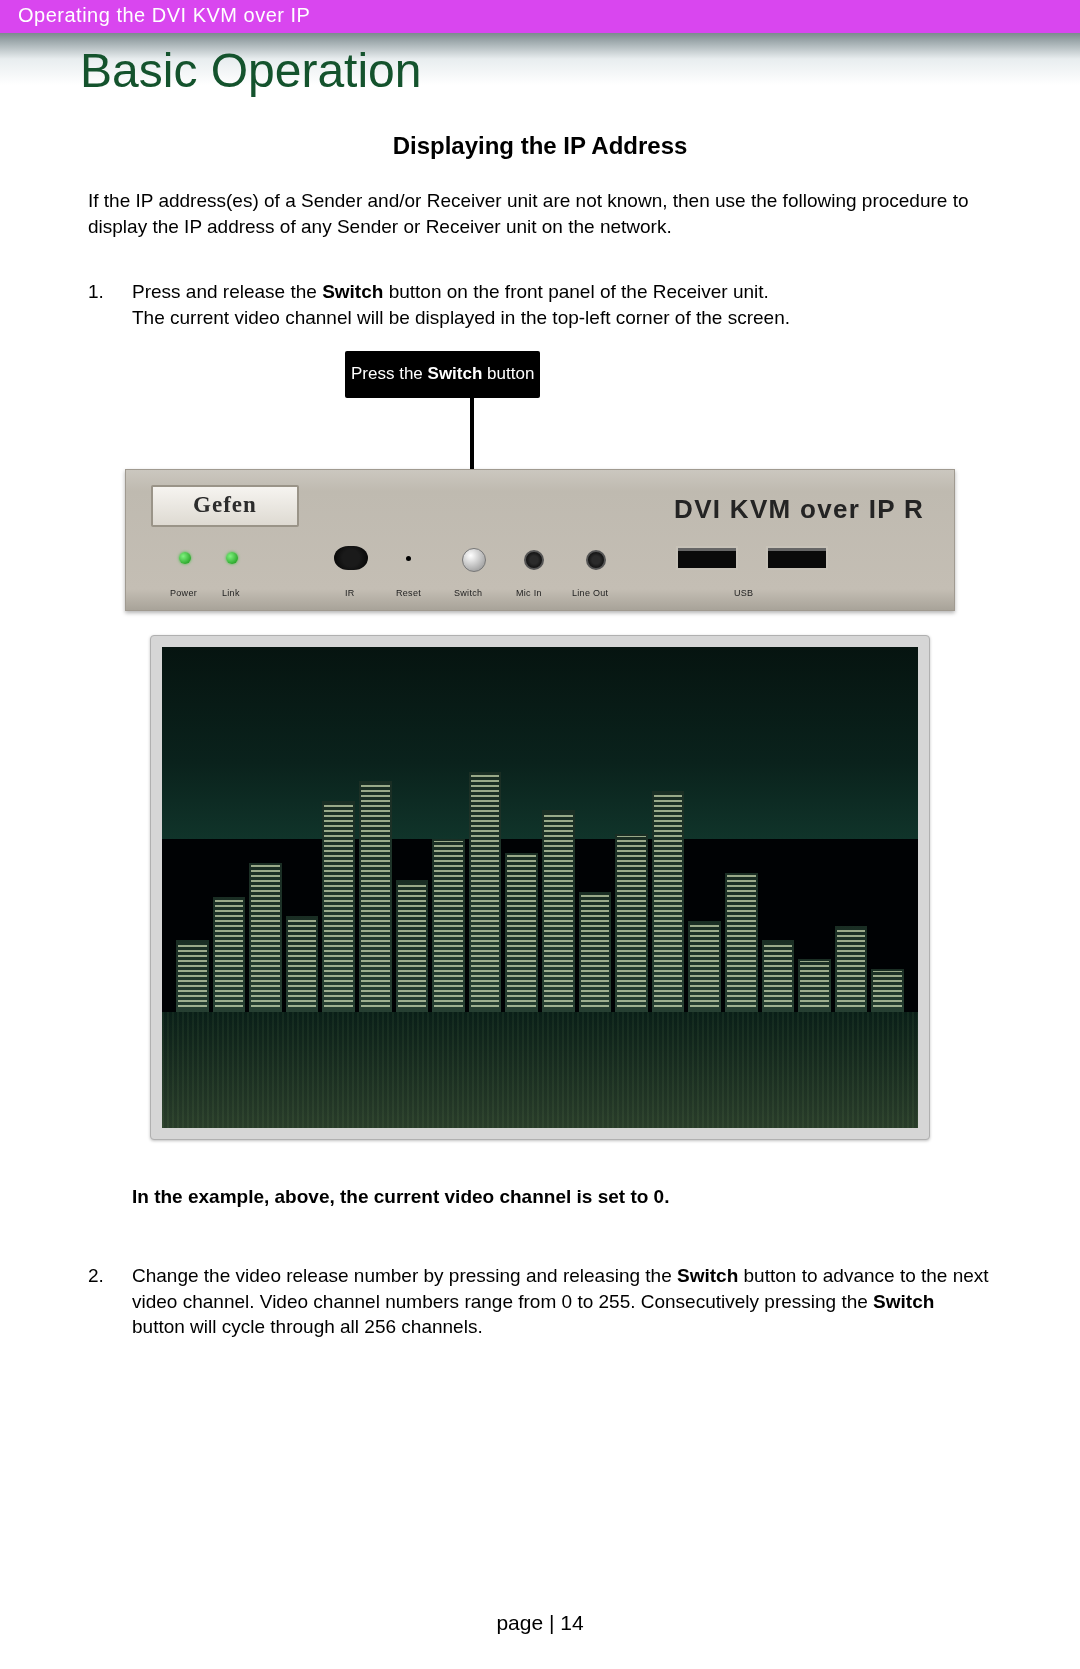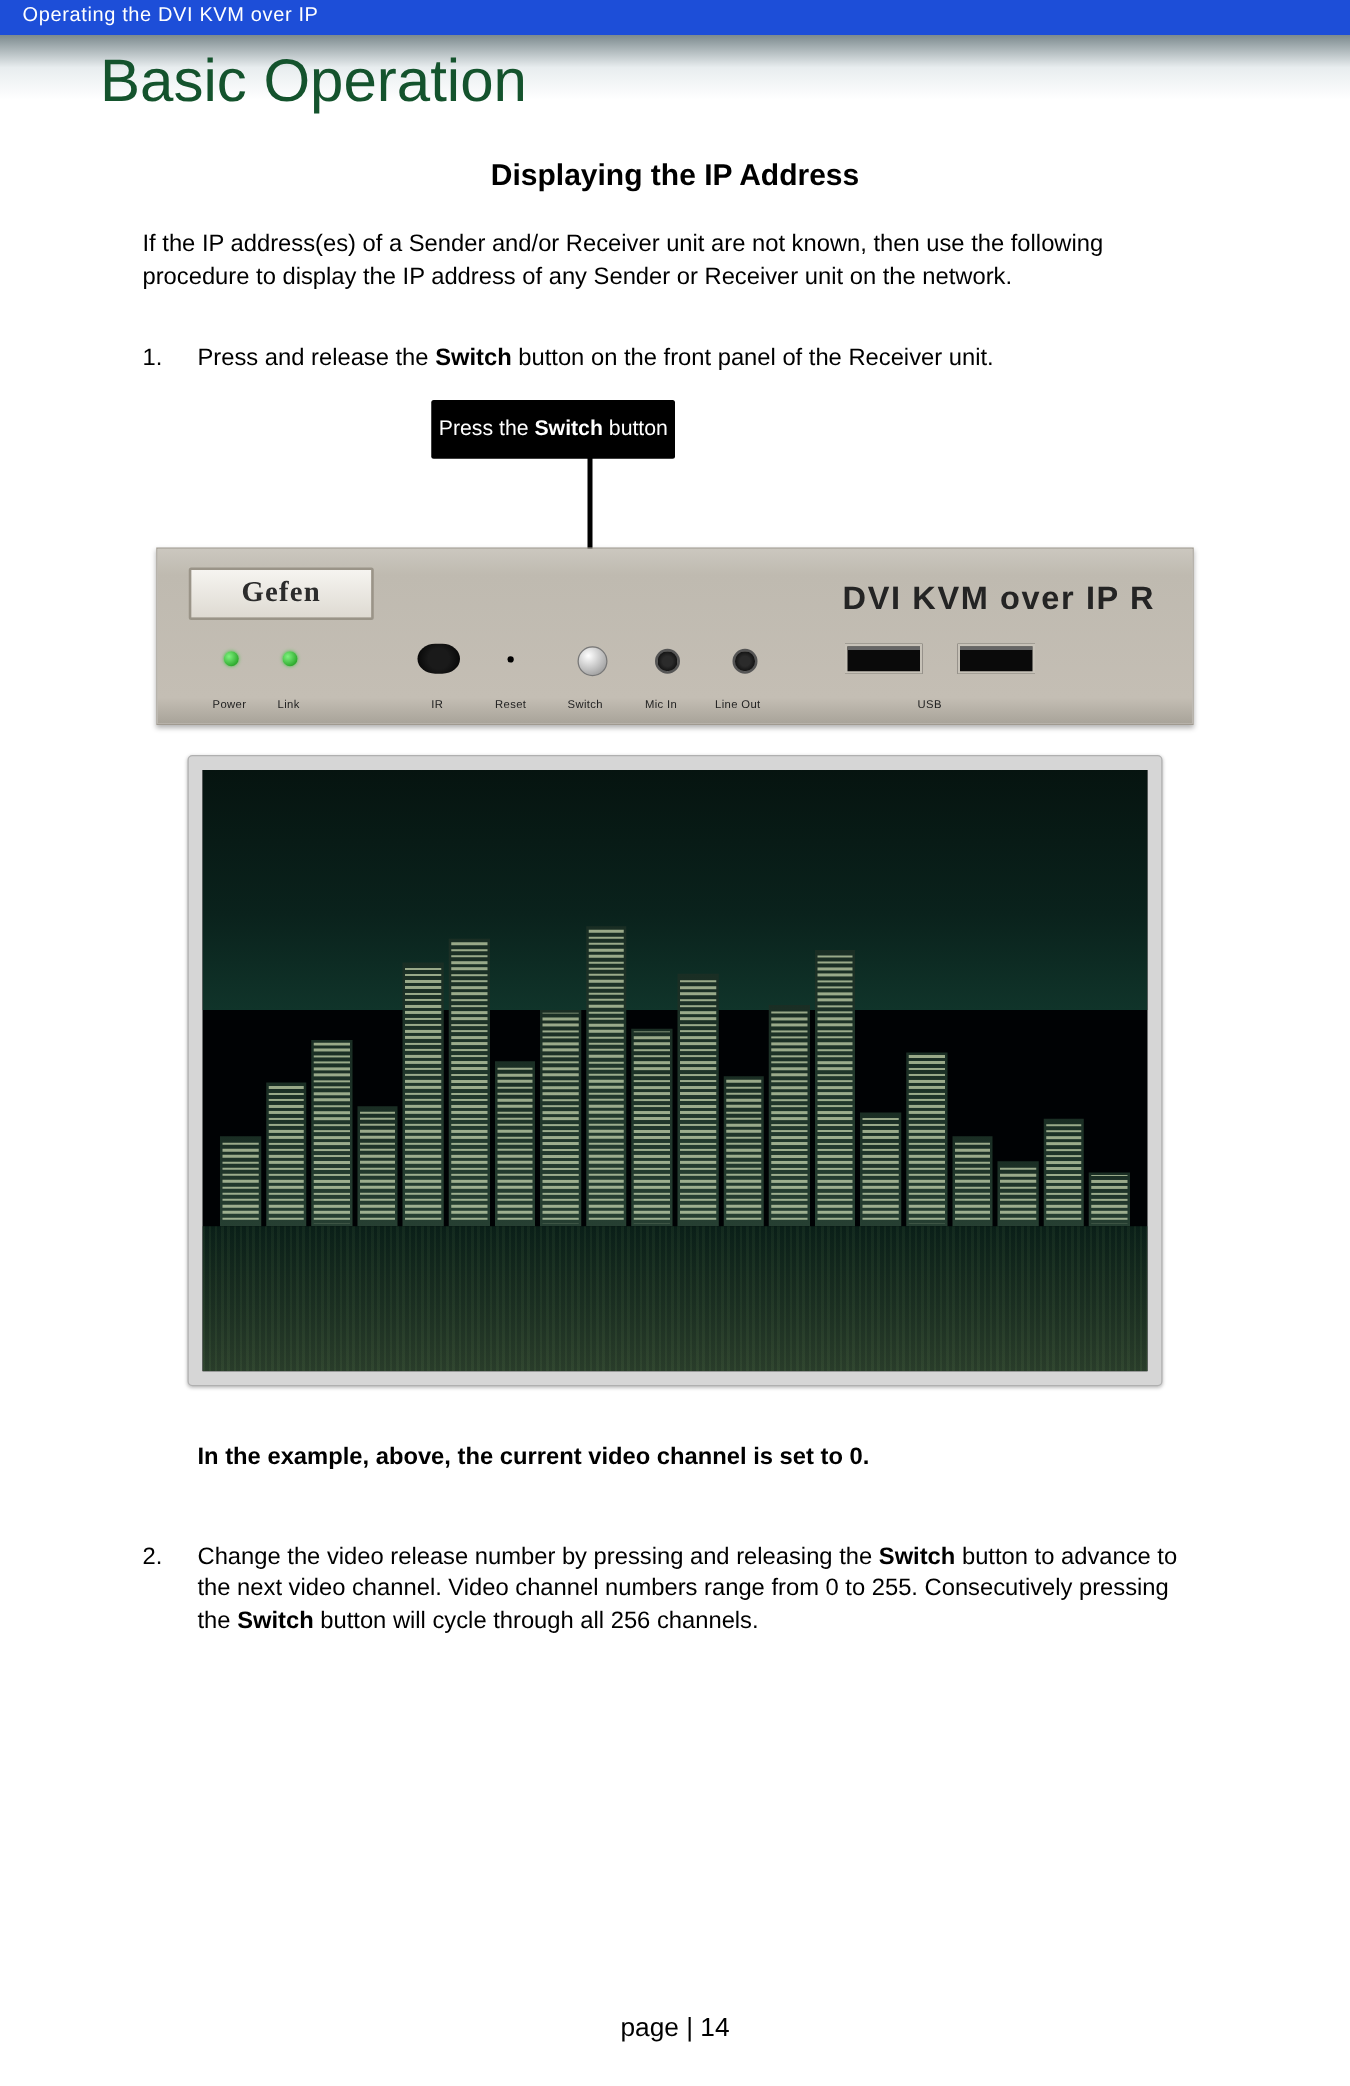--- a/index.html
+++ b/index.html
@@ -1,21 +1,21 @@
 <!DOCTYPE html>
 <html><head>
 <meta charset="utf-8">
 <style>
   html,body{margin:0;padding:0;background:#fff;font-family:Arial,Helvetica,sans-serif;color:#000;}
   .page{width:1080px;height:1669px;position:relative;background:#fff;overflow:hidden;}
-  .hdr-bar{background:#1d4ed8;color:#fff;font-family:"Century Gothic","Segoe UI",Arial,sans-serif;font-size:16px;padding:4px 18px 6px;letter-spacing:.5px;font-weight:300;}
+  .hdr-bar{background:#d946ef;color:#fff;font-family:"Century Gothic","Segoe UI",Arial,sans-serif;font-size:20px;padding:4px 18px 6px;letter-spacing:.5px;font-weight:300;}
   .sub-grad{height:52px;background:linear-gradient(#7c8a8e 0%,#e8edef 50%,#ffffff 100%);}
   .h1{font-family:"Century Gothic","Segoe UI",Arial,sans-serif;font-size:48px;font-weight:300;margin:-42px 16px 0 80px;color:#14532d;}
   .h2{font-family:"Century Gothic","Segoe UI",Arial,sans-serif;font-size:24px;font-weight:700;text-align:center;margin:34px 0 28px;}
-  .content{margin:0 114px;font-size:19px;line-height:1.35;}
+  .content{margin:0 88px;font-size:19px;line-height:1.35;}
   .intro{margin-bottom:40px;}
   .num-item{display:flex;margin-bottom:8px;}
   .num-item .n{width:44px;flex-shrink:0;}
   .num-item .b{flex:1;}
   .bold{font-weight:700;}
 
   
   .diagram-wrap{position:relative;width:780px;height:260px;margin:20px auto 0;}
   .callout-box{position:absolute;left:195px;top:0;background:#000;color:#fff;font-size:17px;padding:12px 6px;border-radius:2px;}
   .callout-line{position:absolute;left:320px;top:44px;width:4px;height:100px;background:#000;}
@@ -63,20 +63,21 @@
   <div class="h2">Displaying the IP Address</div>
 
   <div class="content">
     <div class="intro">If the IP address(es) of a Sender and/or Receiver unit are not known, then use the following procedure to display the IP address of any Sender or Receiver unit on the network.</div>
 
     <div class="num-item">
       <div class="n">1.</div>
       <div class="b">
         <span>Press and release the </span><span class="bold">Switch</span><span> button on the front panel of the Receiver unit.</span>
         <br>
+        <span>The current video channel will be displayed in the top-left corner of the screen.</span>
       </div>
     </div>
 
     <div class="diagram-wrap">
       <div class="callout-box">
         <span>Press the </span><span class="bold">Switch</span><span> button</span>
       </div>
       <div class="callout-line"></div>
       <div class="callout-arrow"></div>
 

